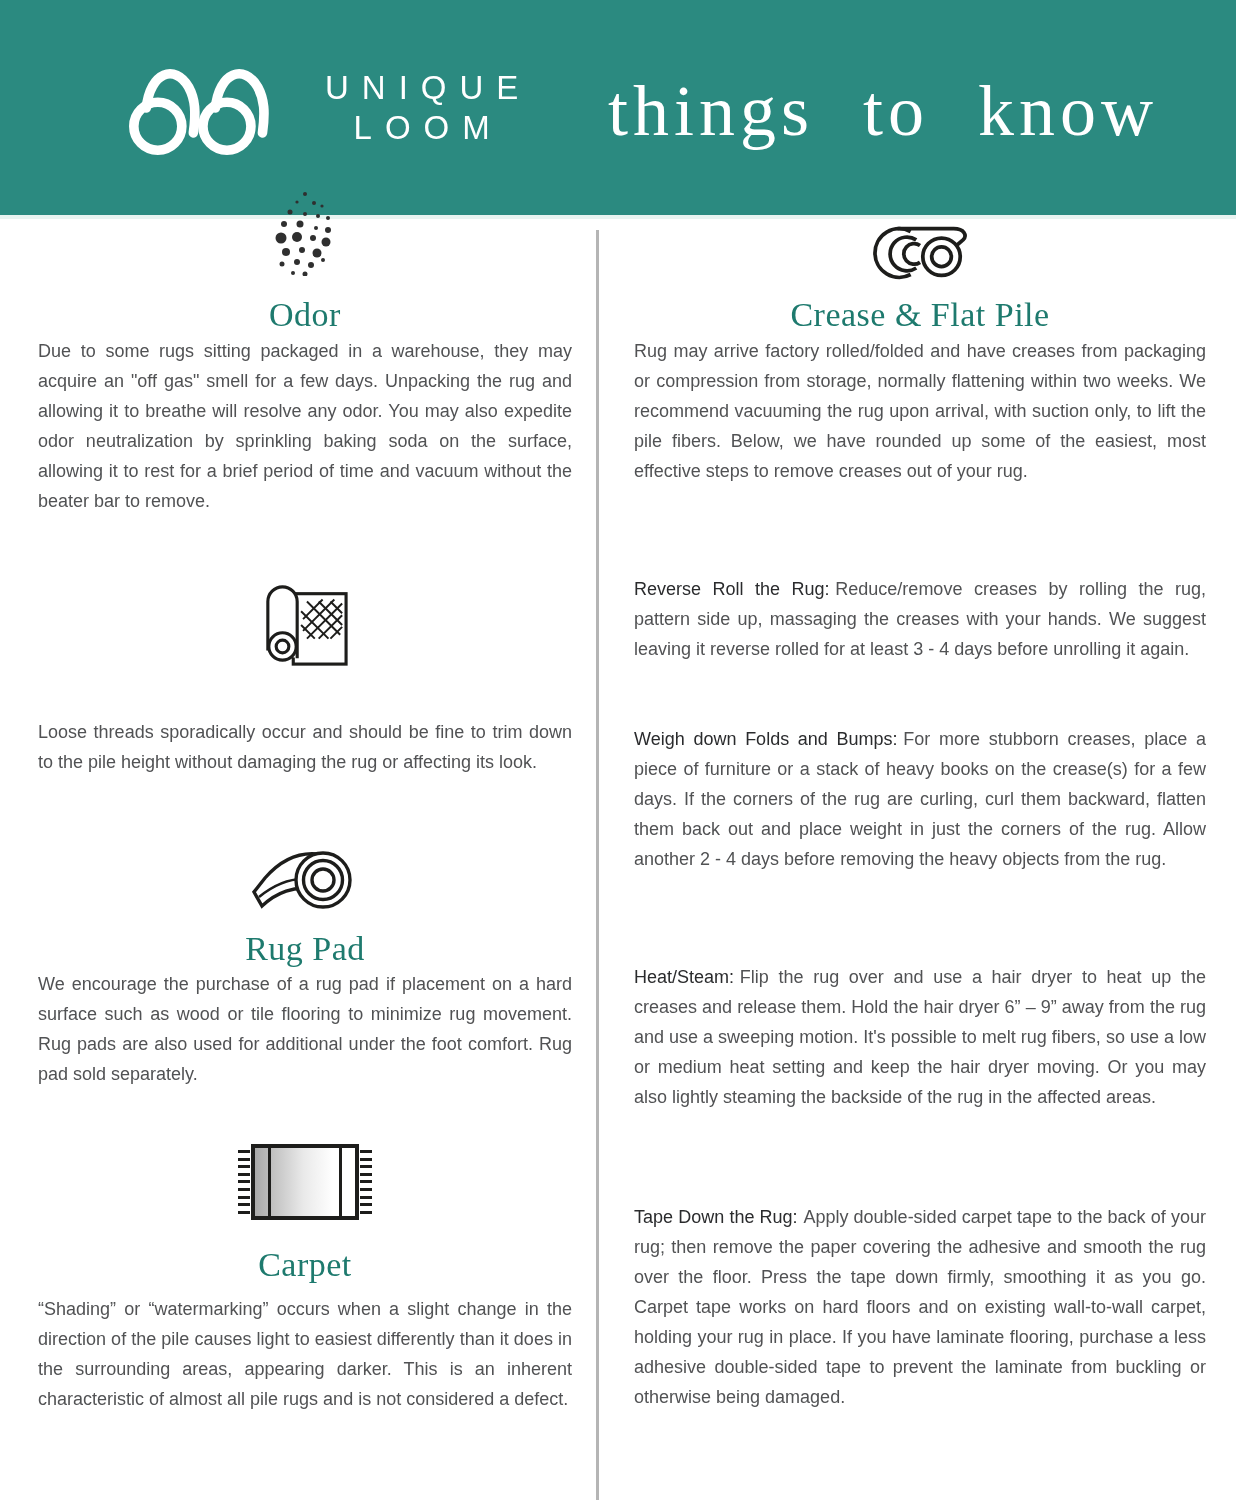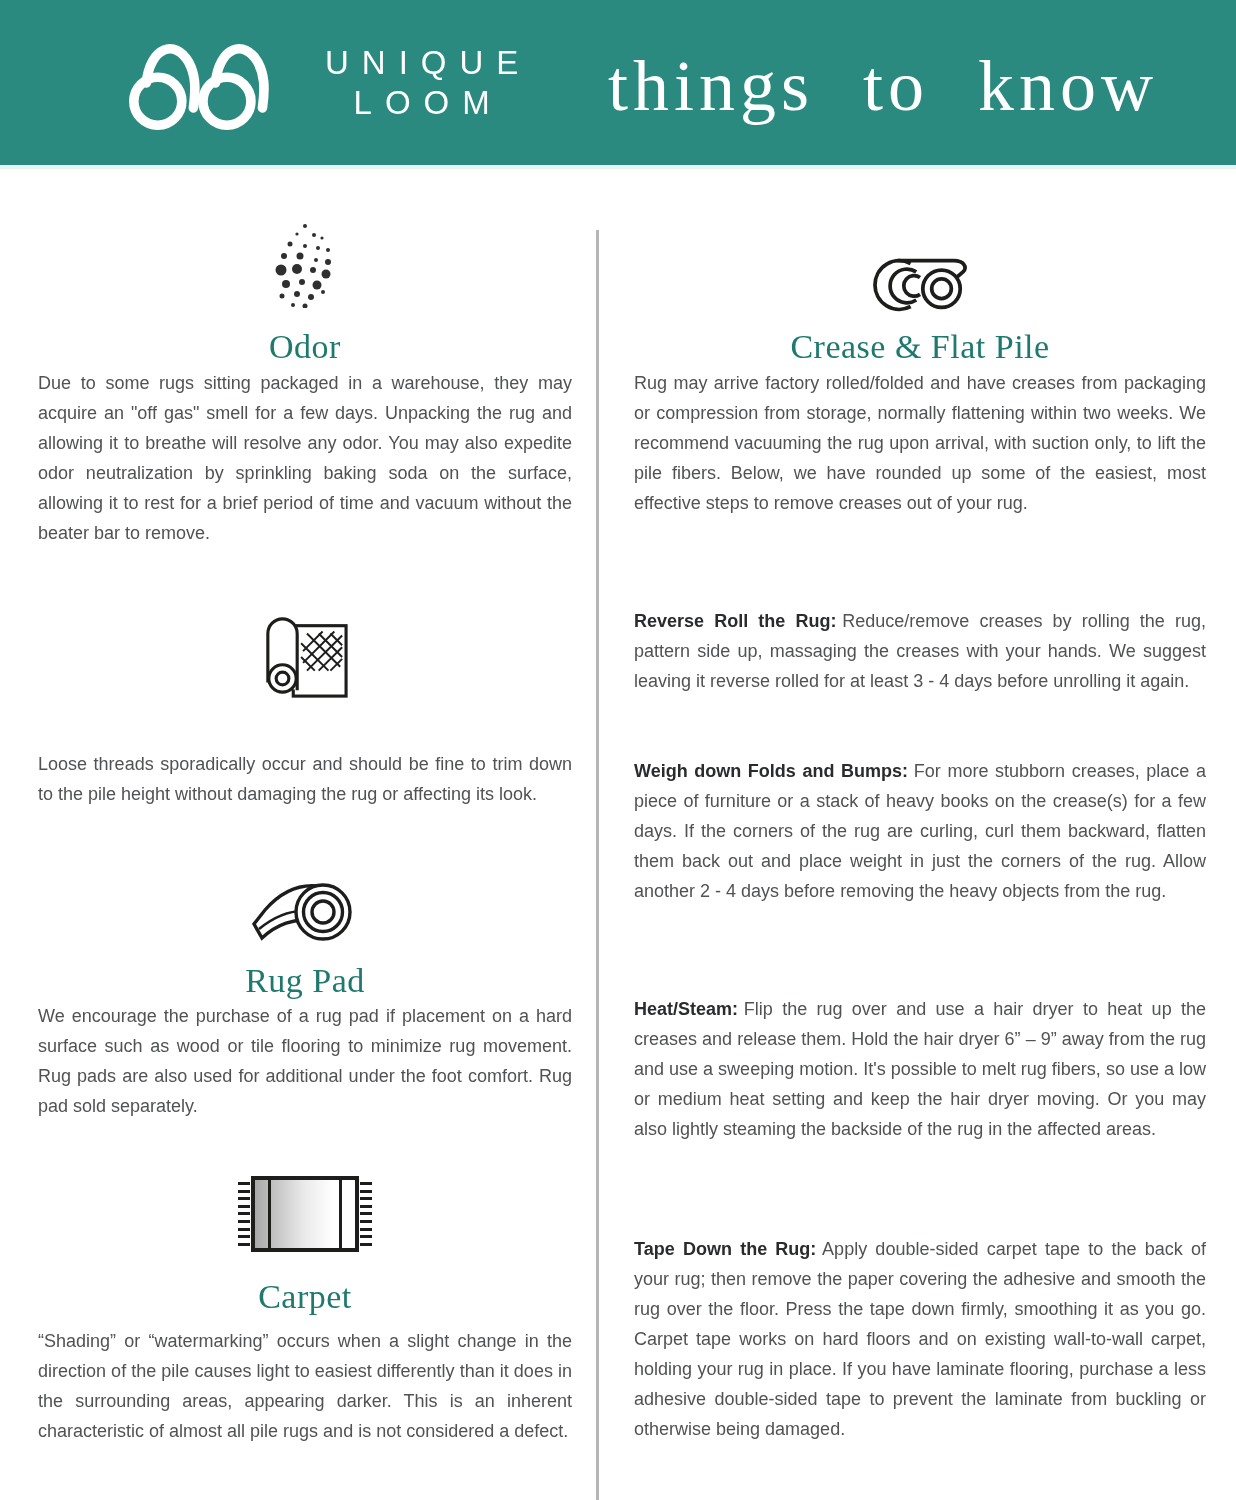--- a/index.html
+++ b/index.html
@@ -13,39 +13,39 @@
   *{margin:0;padding:0;box-sizing:border-box;}
   html,body{width:1236px;height:1500px;}
   body{
     position:relative;
     background:#ffffff;
     overflow:hidden;
     font-family:"Liberation Sans", sans-serif;
   }
   
   .header{
-    position:absolute;left:0;top:0;width:1236px;height:169px;
+    position:absolute;left:0;top:0;width:1236px;height:219px;
     background:var(--header-bg);
     border-bottom:4px solid #e8f4f1;
     display:flex;align-items:center;
   }
   .logo-wrap{margin-left:126px;display:flex;align-items:center;}
   .brand{
     margin-left:24px;color:#ffffff;
     font-size:33px;line-height:40px;letter-spacing:13px;
     text-align:center;font-weight:400;
   }
   .page-title{
     margin-left:auto;margin-right:78px;margin-top:6px;
     font-family:"Liberation Serif", serif;
     color:#ffffff;font-size:72px;line-height:1;
     letter-spacing:5px;word-spacing:26px;font-weight:400;
   }
   
-  .col{position:absolute;top:204px;height:1054px;}
+  .col{position:absolute;top:172px;height:1054px;}
   .col-left{left:38px;width:534px;}
   .col-right{left:634px;width:572px;}
   .v-divider{
     position:absolute;left:596px;top:230px;bottom:0;width:3px;
     background:var(--divider);
   }
   .col > *{position:absolute;left:0;width:100%;}
   .icon-wrap{text-align:center;}
   .sec-head{
     font-family:"Liberation Serif", serif;
@@ -54,21 +54,21 @@
     font-size:34px;line-height:42px;
     text-align:center;letter-spacing:0.5px;
   }
   .body-text{
     color:var(--body);
     font-size:18px;line-height:30px;
     text-align:justify;
   }
   .body-text strong{
     color:var(--bold);
-    font-weight:bold;
+    font-weight:normal;
     margin-right:0.32em;
   }
   svg{display:inline-block;vertical-align:top;}
   
   .shade-icon{display:inline-flex;align-items:center;height:76px;}
   .shade-fringe{
     width:12px;height:64px;
     background:repeating-linear-gradient(to bottom,#1d1d1b 0 3px,transparent 3px 7.6px);
   }
   .shade-rect{

